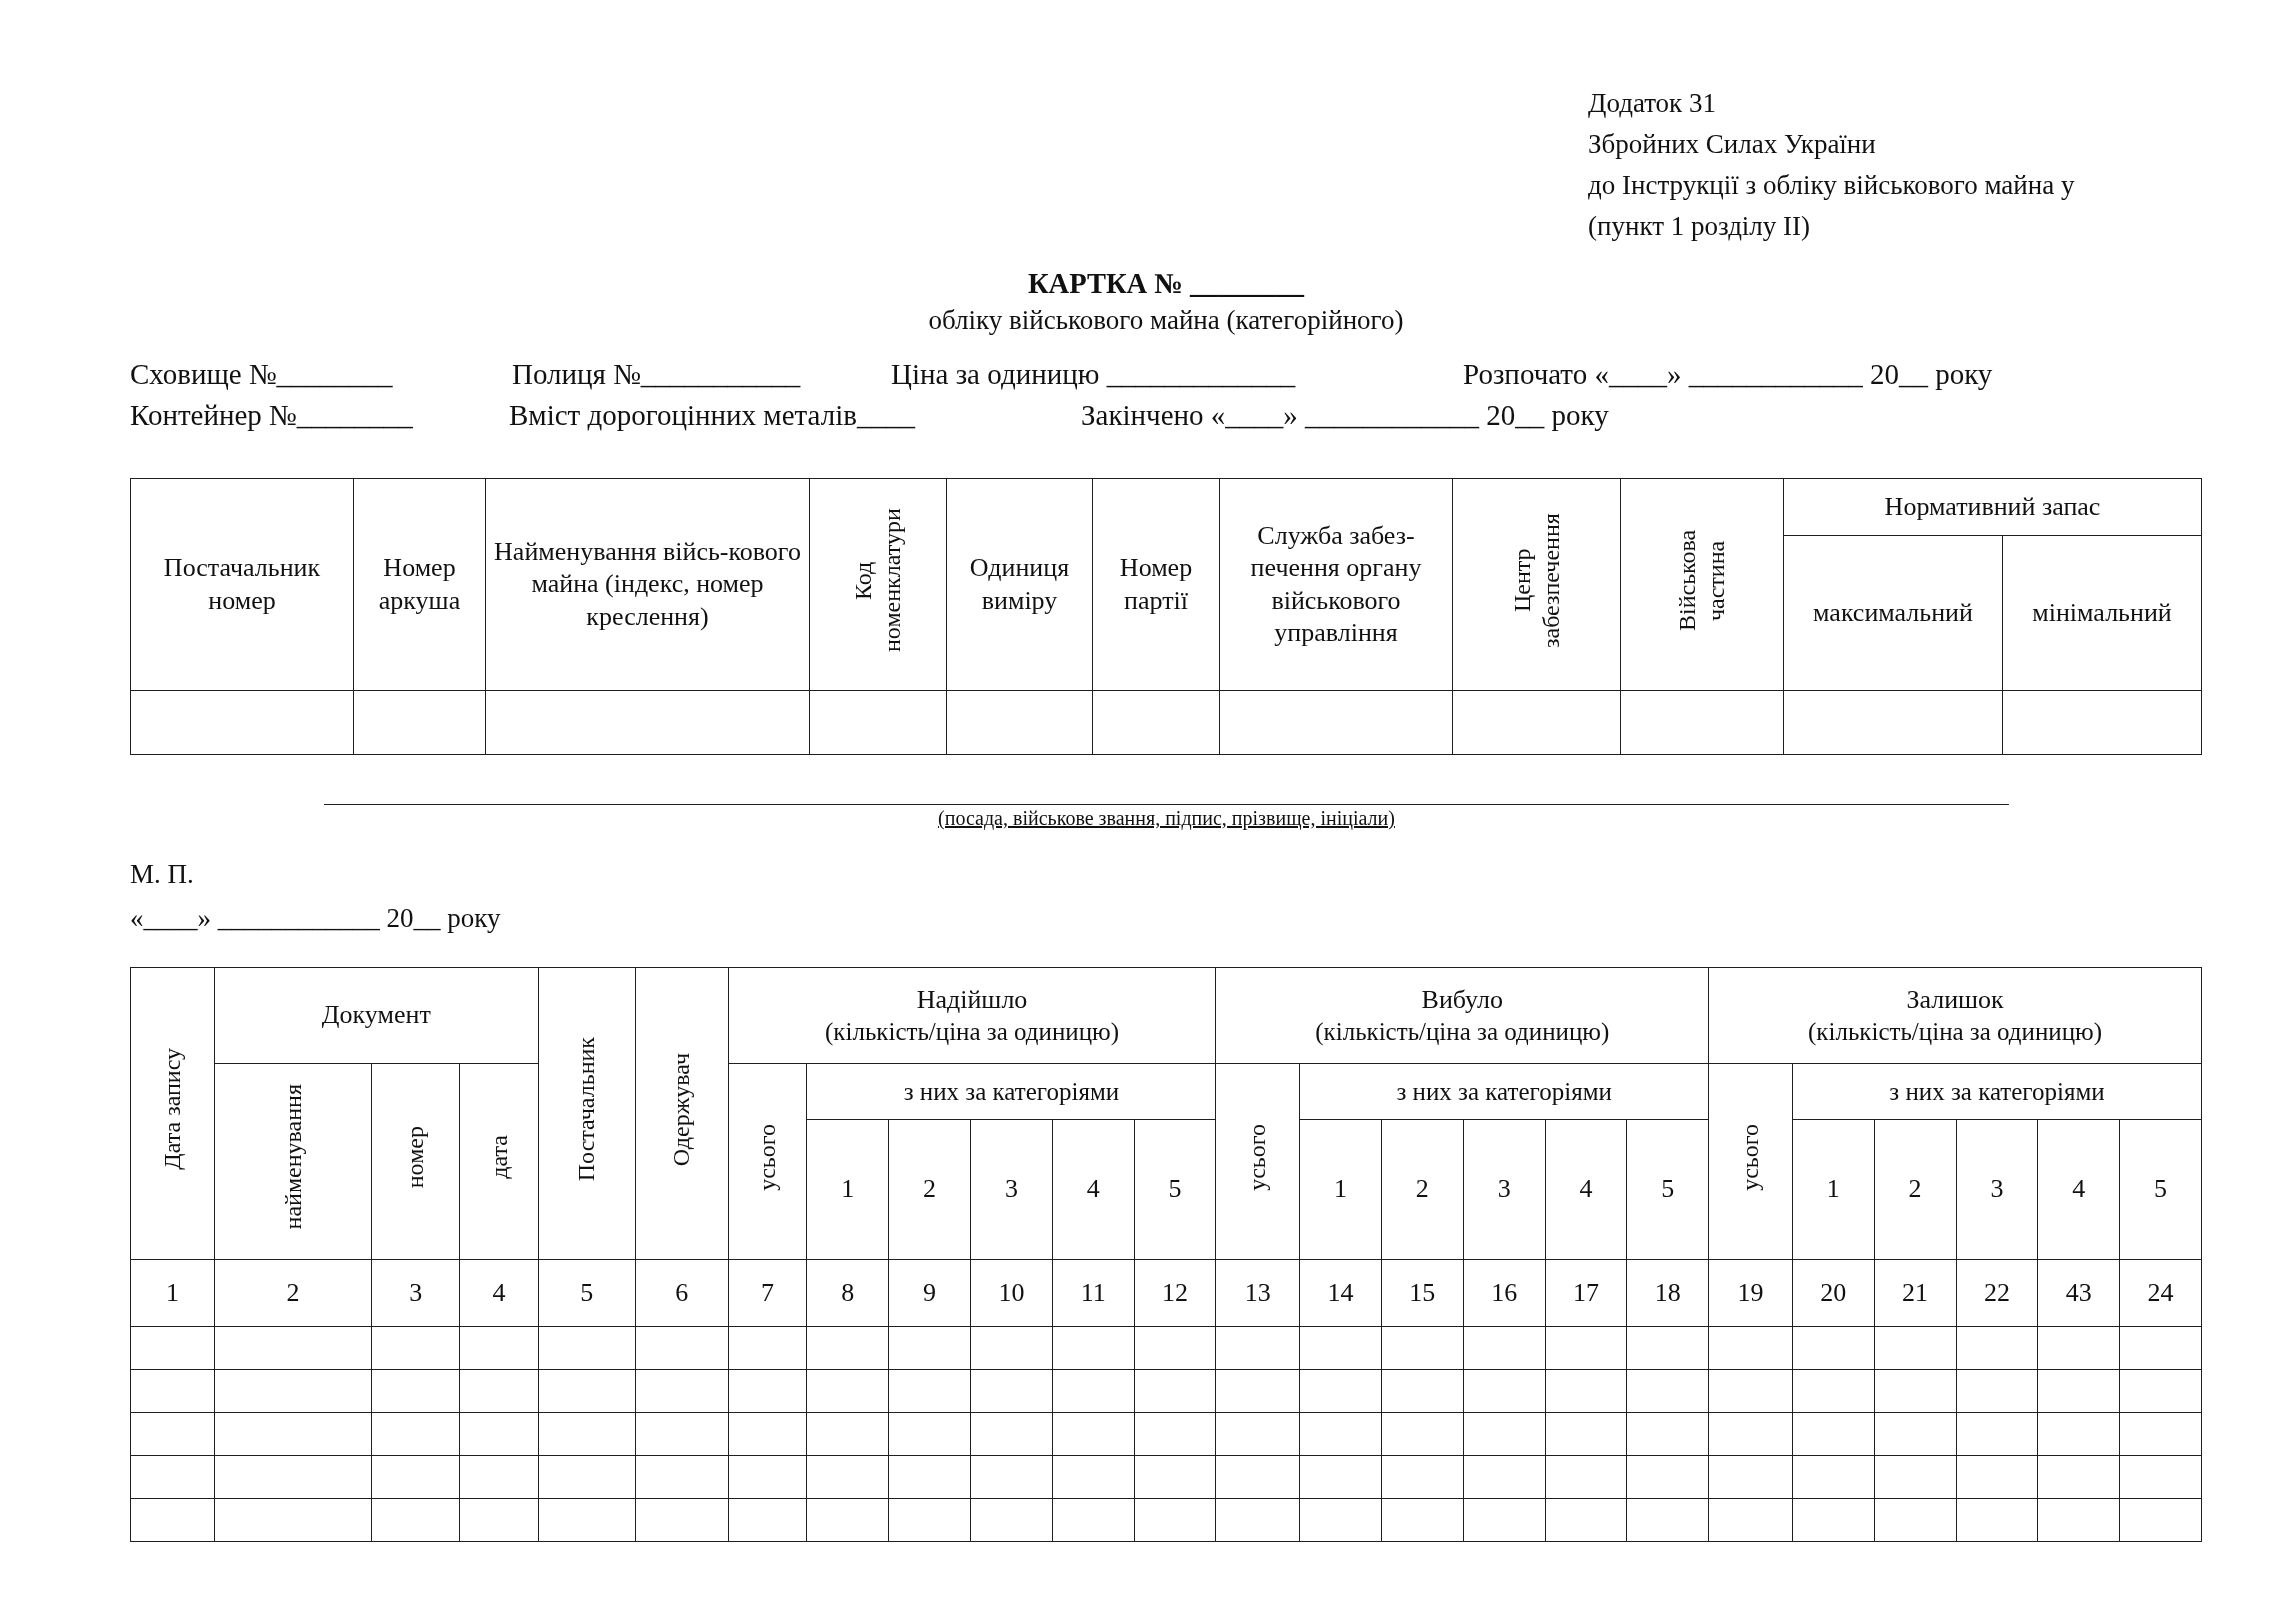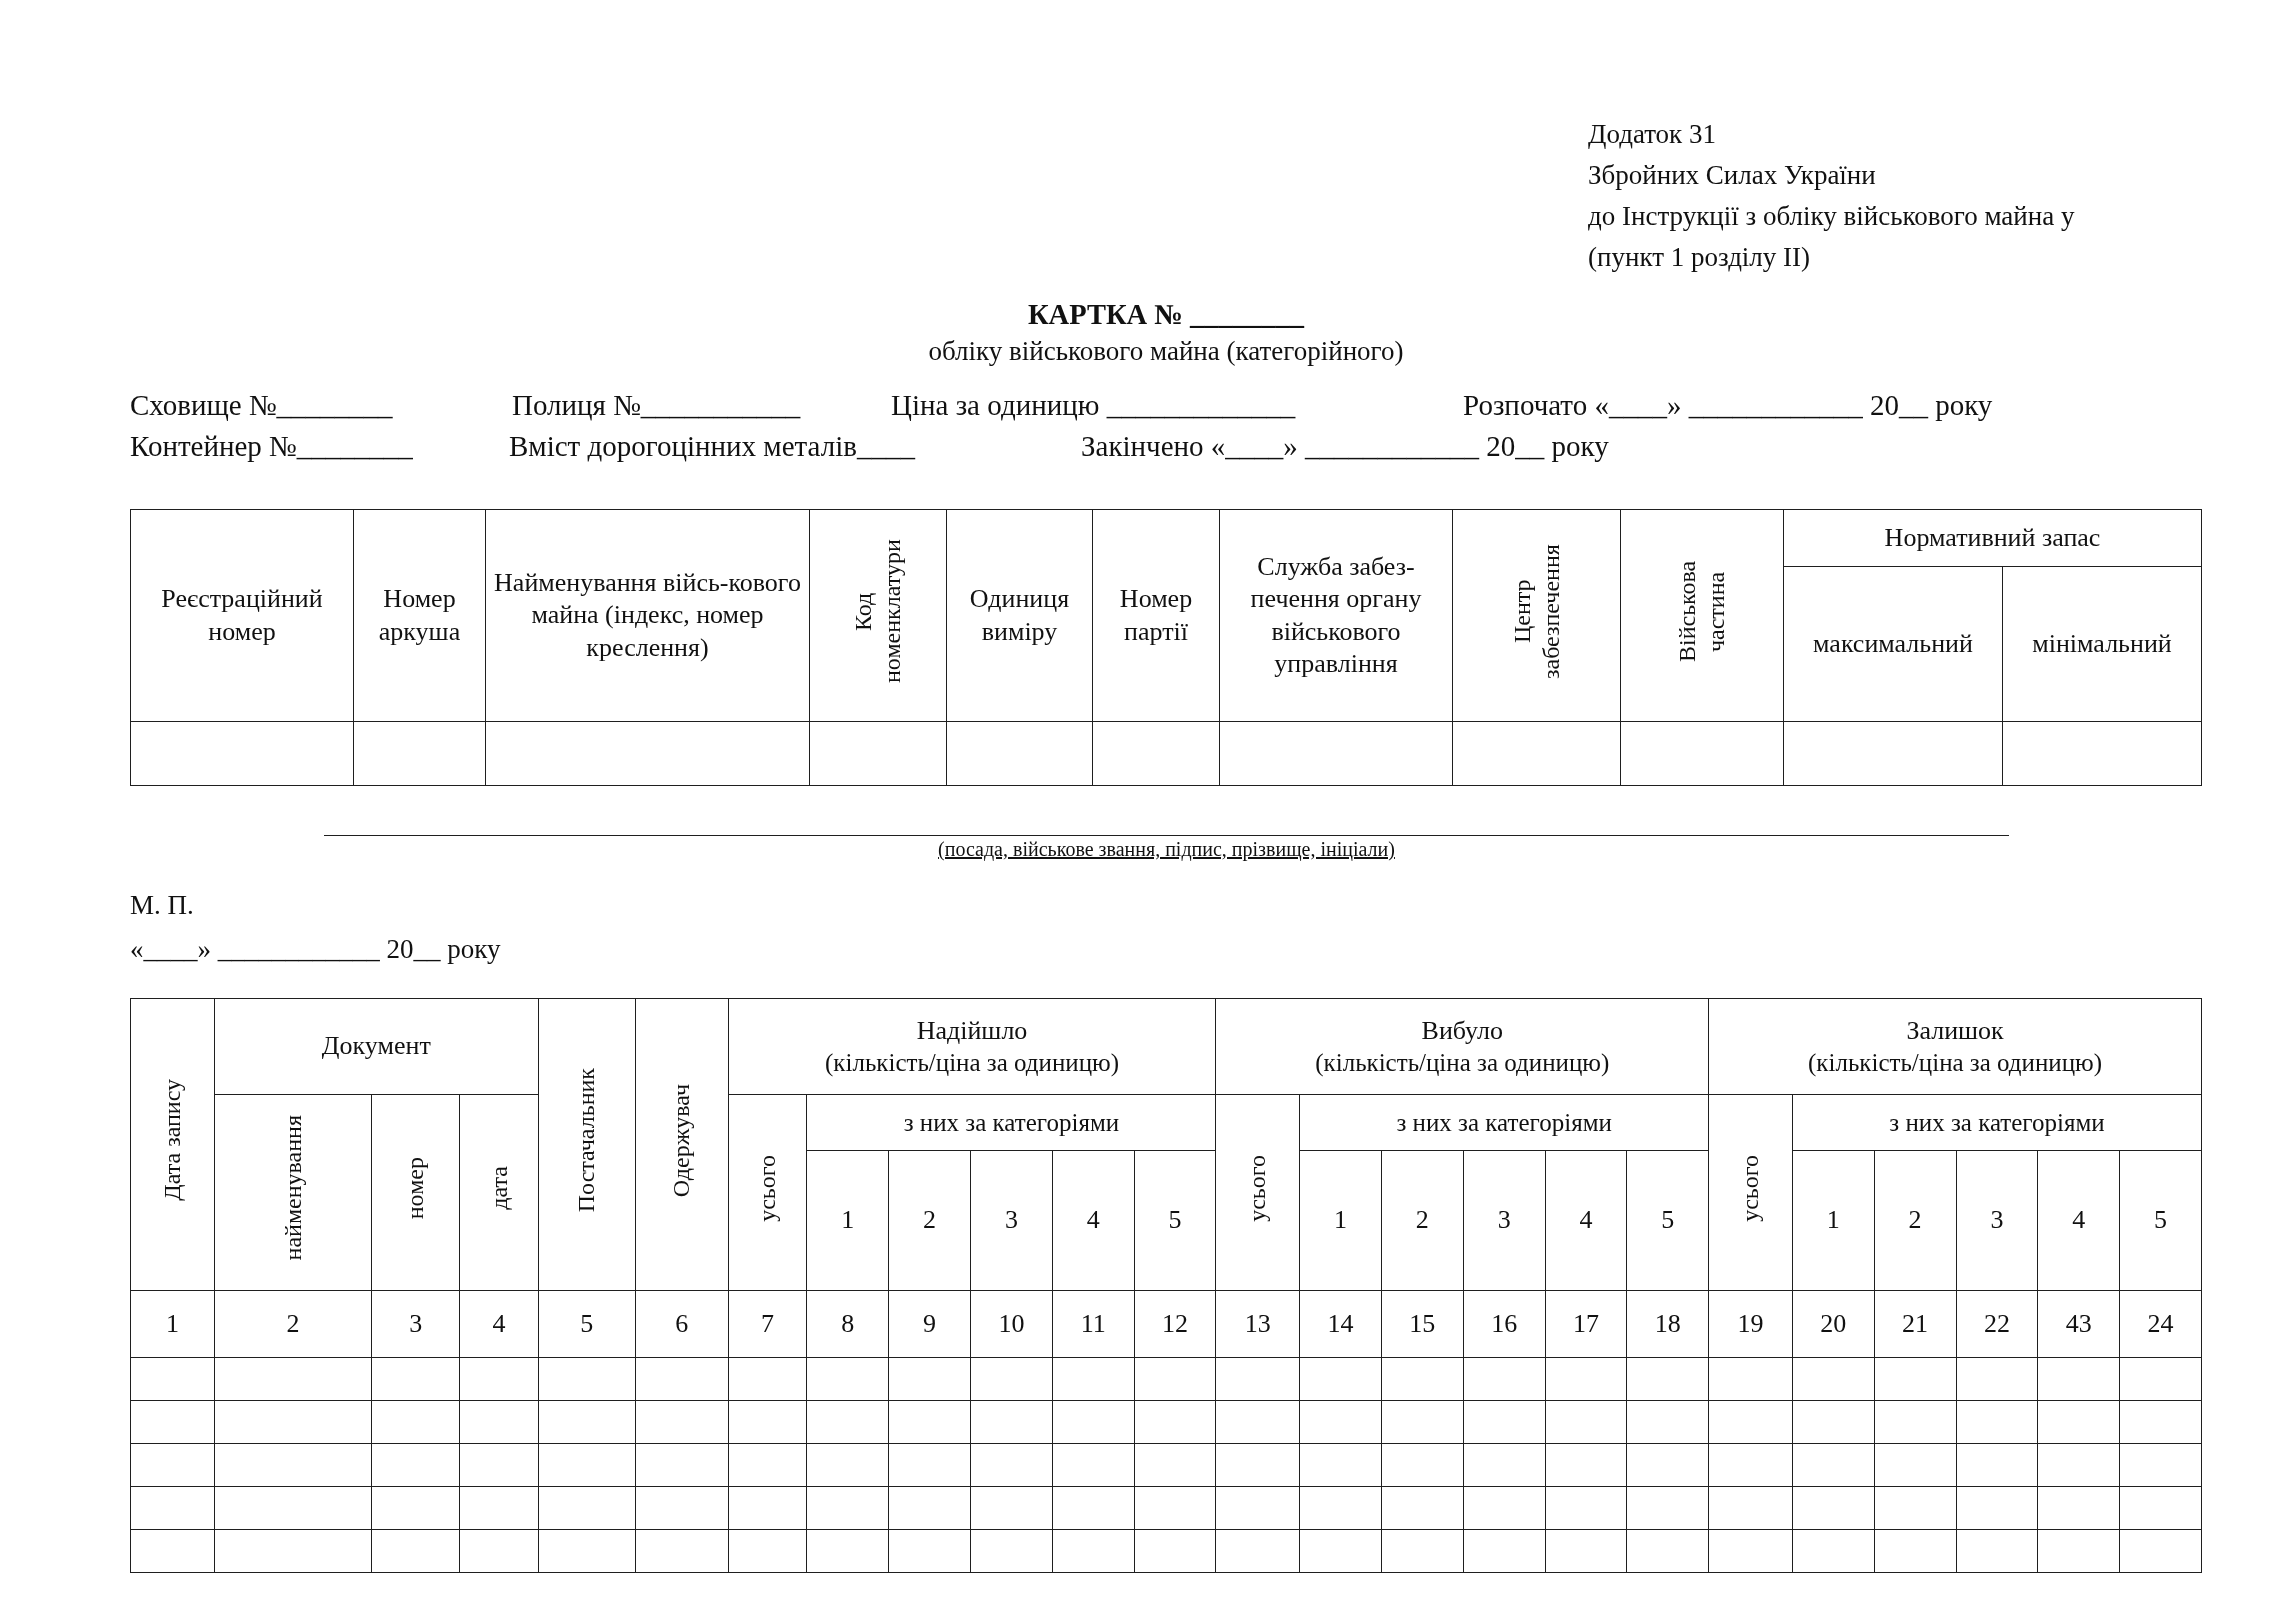--- a/index.html
+++ b/index.html
@@ -3,21 +3,21 @@
 <meta charset="utf-8">
 <style>
   * { margin:0; padding:0; box-sizing:border-box; }
   html,body { background:#ffffff; }
   .page {
     position:relative;
     width:2296px; height:1624px;
     background:#ffffff;
     color:#111111;
     font-family:"Liberation Serif","DejaVu Serif",serif;
-    padding:114px 92px 0 130px;
+    padding:83px 92px 0 130px;
     overflow:hidden;
   }
   .content { width:2072px; }
 
   
   .appendix { margin-left:1458px; font-size:27px; line-height:41px; }
 
   
   .title { text-align:center; font-weight:bold; font-size:28.5px; margin-top:18.4px; line-height:37px; }
   .subtitle { text-align:center; font-size:27px; line-height:37px; }
@@ -110,21 +110,21 @@
         <col style="width:146px">
           <col style="width:127px">
           <col style="width:233px">
           <col style="width:168px">
         <col style="width:163px">
           <col style="width:219px">
           <col style="width:199px">
       </colgroup>
       <tbody>
         <tr class="h1">
-          <td rowspan="2">Реєстраційний номер</td>
+          <td rowspan="2">Постачальник номер</td>
           <td rowspan="2">Номер аркуша</td>
           <td rowspan="2">Найменування війсь-кового майна (індекс, номер креслення)</td>
           <td rowspan="2"><span class="vert vwrap">Код номенклатури</span></td>
           <td rowspan="2">Одиниця виміру</td>
           <td rowspan="2">Номер партії</td>
           <td rowspan="2">Служба забез-печення органу військового управління</td>
           <td rowspan="2"><span class="vert vwrap">Центр забезпечення</span></td>
           <td rowspan="2"><span class="vert vwrap">Військова частина</span></td>
           <td colspan="2">Нормативний запас</td>
         </tr>

